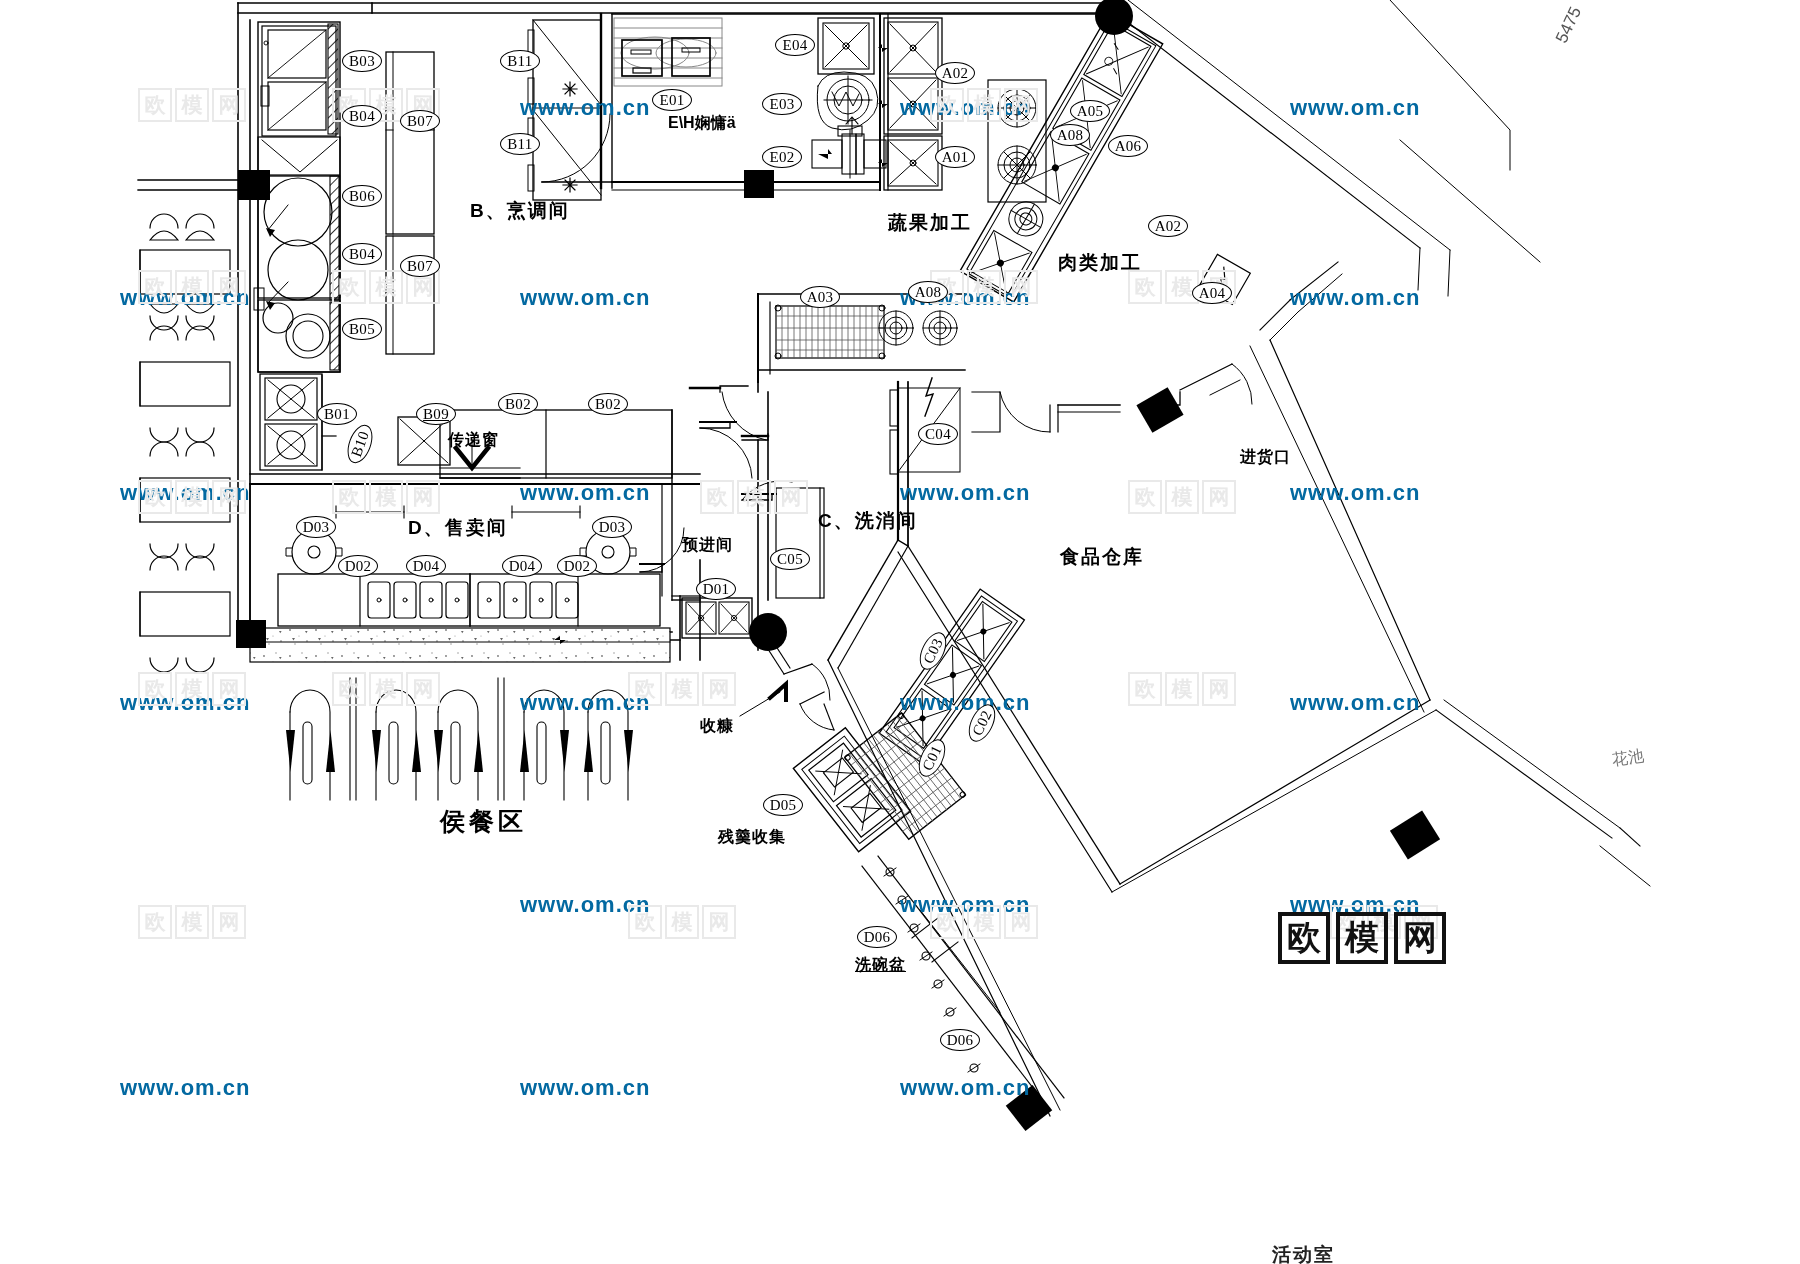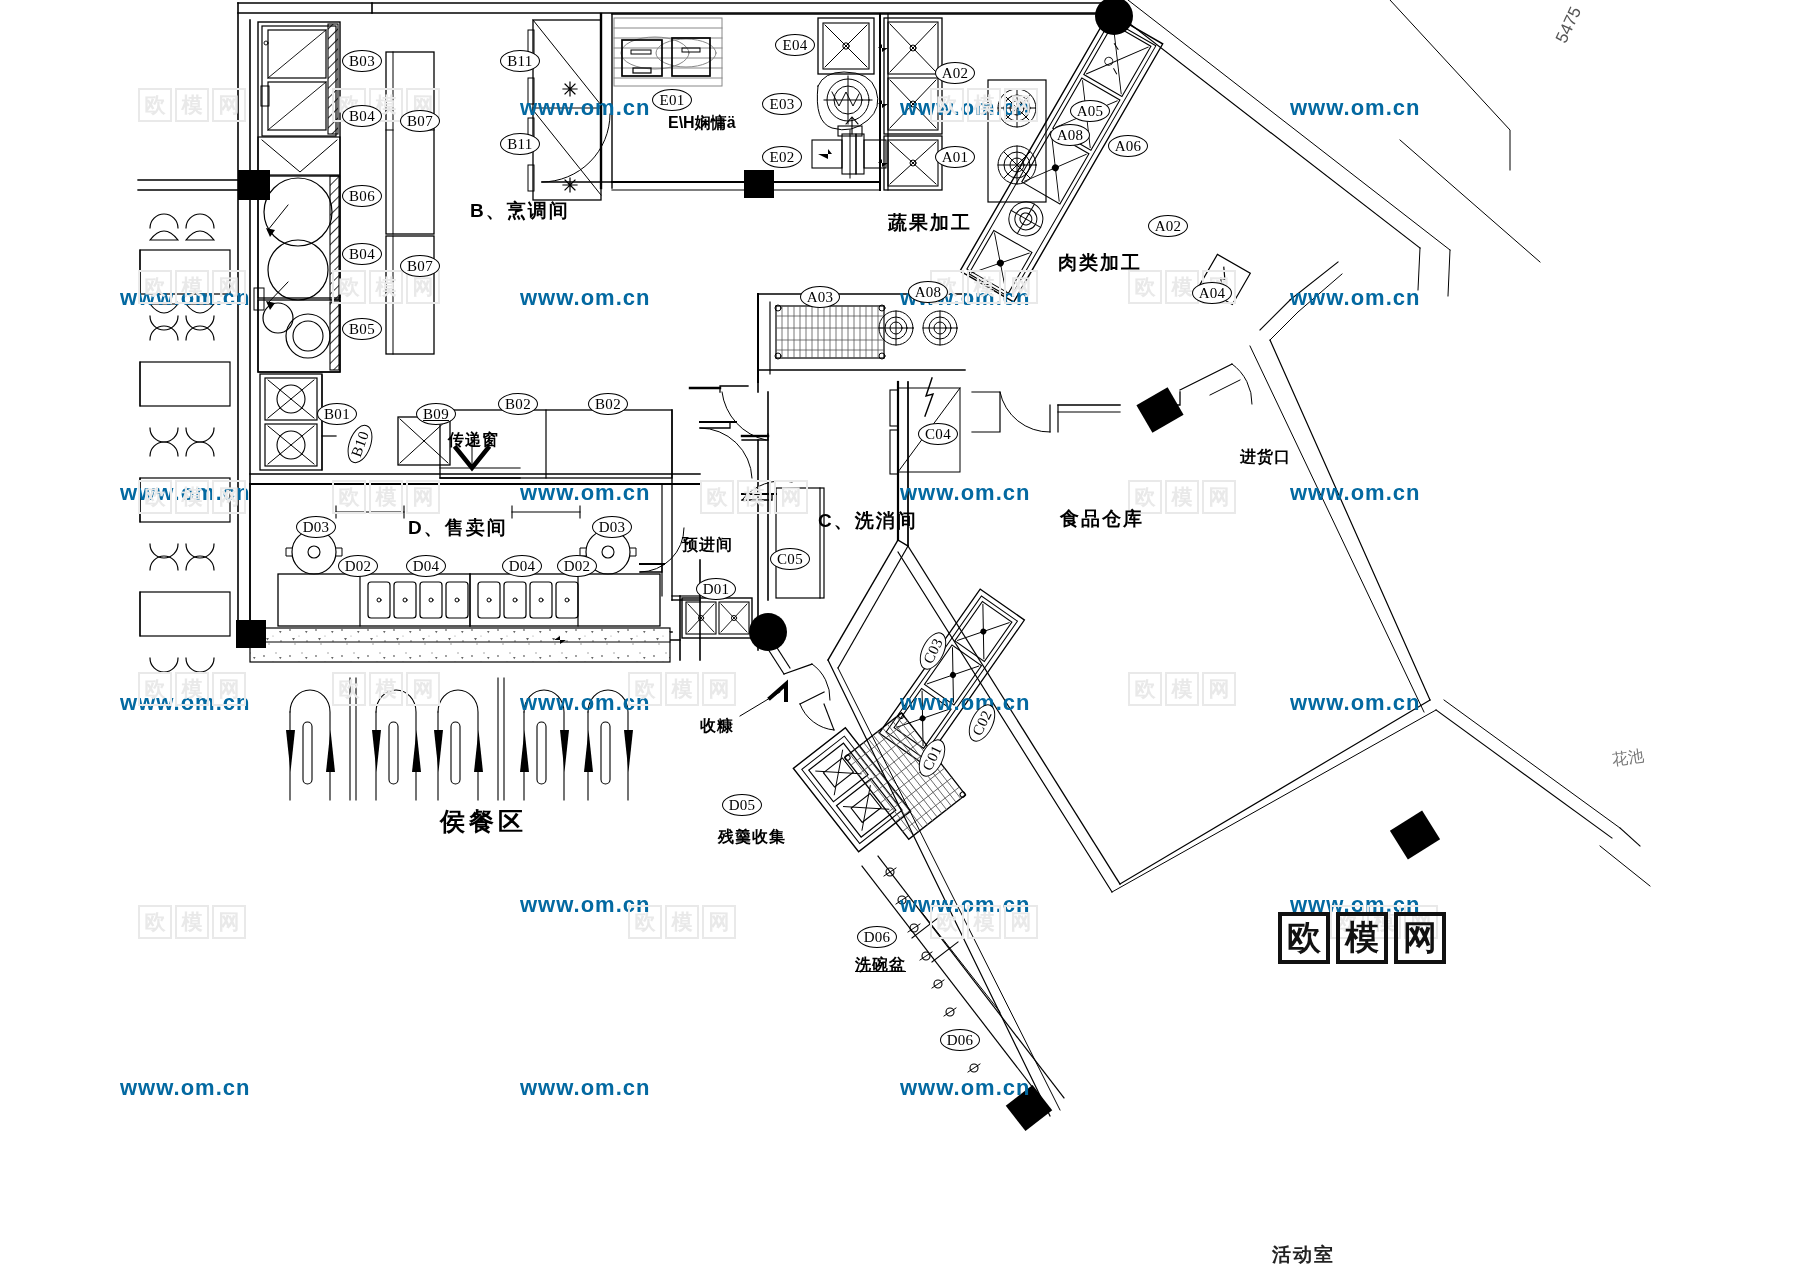--- a/index.html
+++ b/index.html
@@ -764,21 +764,21 @@
 
   </svg>
 
   <div id="room-names">
       <div class="roomname rn-md" style="left: 470px; top: 198px;">B、烹调间</div>
       <div class="roomname rn-md" style="left: 888px; top: 210px;">蔬果加工</div>
       <div class="roomname rn-md" style="left: 1058px; top: 250px;">肉类加工</div>
       <div class="roomname rn-md" style="left: 408px; top: 515px;">D、售卖间</div>
       <div class="roomname rn-md" style="left: 818px; top: 508px;">C、洗消间</div>
       <div class="roomname rn-sm" style="left: 682px; top: 535px;">预进间</div>
-      <div class="roomname rn-md" style="left: 1060px; top: 506px; text-align: right;">食品仓库</div>
+      <div class="roomname rn-md" style="left: 1060px; top: 544px; text-align: right;">食品仓库</div>
       <div class="roomname rn-xl" style="left: 440px; top: 805px;">侯餐区</div>
       <div class="roomname rn-garb" style="left: 668px; top: 113px;">E\H娴慵ä</div>
     </div>
 
   <div id="annotation-names">
       <div class="roomname rn-sm" style="left: 1240px; top: 447px;">进货口</div>
       <div class="roomname rn-sm" style="left: 700px; top: 716px;">收糠</div>
       <div class="roomname rn-sm" style="left: 718px; top: 827px;">残羹收集</div>
       <div class="roomname rn-sm" style="left: 855px; top: 955px; text-decoration: underline;">洗碗盆</div>
       <div class="roomname rn-sm" style="left: 448px; top: 430px;">传递窗</div>
@@ -817,21 +817,21 @@
       <div class="tag" style="left: 913px; top: 640px; transform: rotate(-64deg);">C03</div>
       <div class="tag" style="left: 962px; top: 712px; transform: rotate(-64deg);">C02</div>
       <div class="tag" style="left: 912px; top: 747px; transform: rotate(-64deg);">C01</div>
       <div class="tag" style="left: 296px; top: 516px;">D03</div>
       <div class="tag" style="left: 338px; top: 555px;">D02</div>
       <div class="tag" style="left: 406px; top: 555px;">D04</div>
       <div class="tag" style="left: 502px; top: 555px;">D04</div>
       <div class="tag" style="left: 557px; top: 555px;">D02</div>
       <div class="tag" style="left: 592px; top: 516px;">D03</div>
       <div class="tag" style="left: 696px; top: 578px;">D01</div>
-      <div class="tag" style="left: 722px; top: 794px;">D05</div>
+      <div class="tag" style="left: 763px; top: 794px;">D05</div>
       <div class="tag" style="left: 857px; top: 926px;">D06</div>
       <div class="tag" style="left: 940px; top: 1029px;">D06</div>
     </div>
 
   <div class="dimtext" style="left:1552px;top:38px;transform:rotate(-65deg);transform-origin:left top;color:#555;">5475</div>
 
   <div class="thintext" style="left:1612px;top:748px;transform:rotate(-8deg);">花池</div>
 
   <div class="roomname rn-md" style="left:1272px;top:1242px;color:#222;">活动室</div>
 

